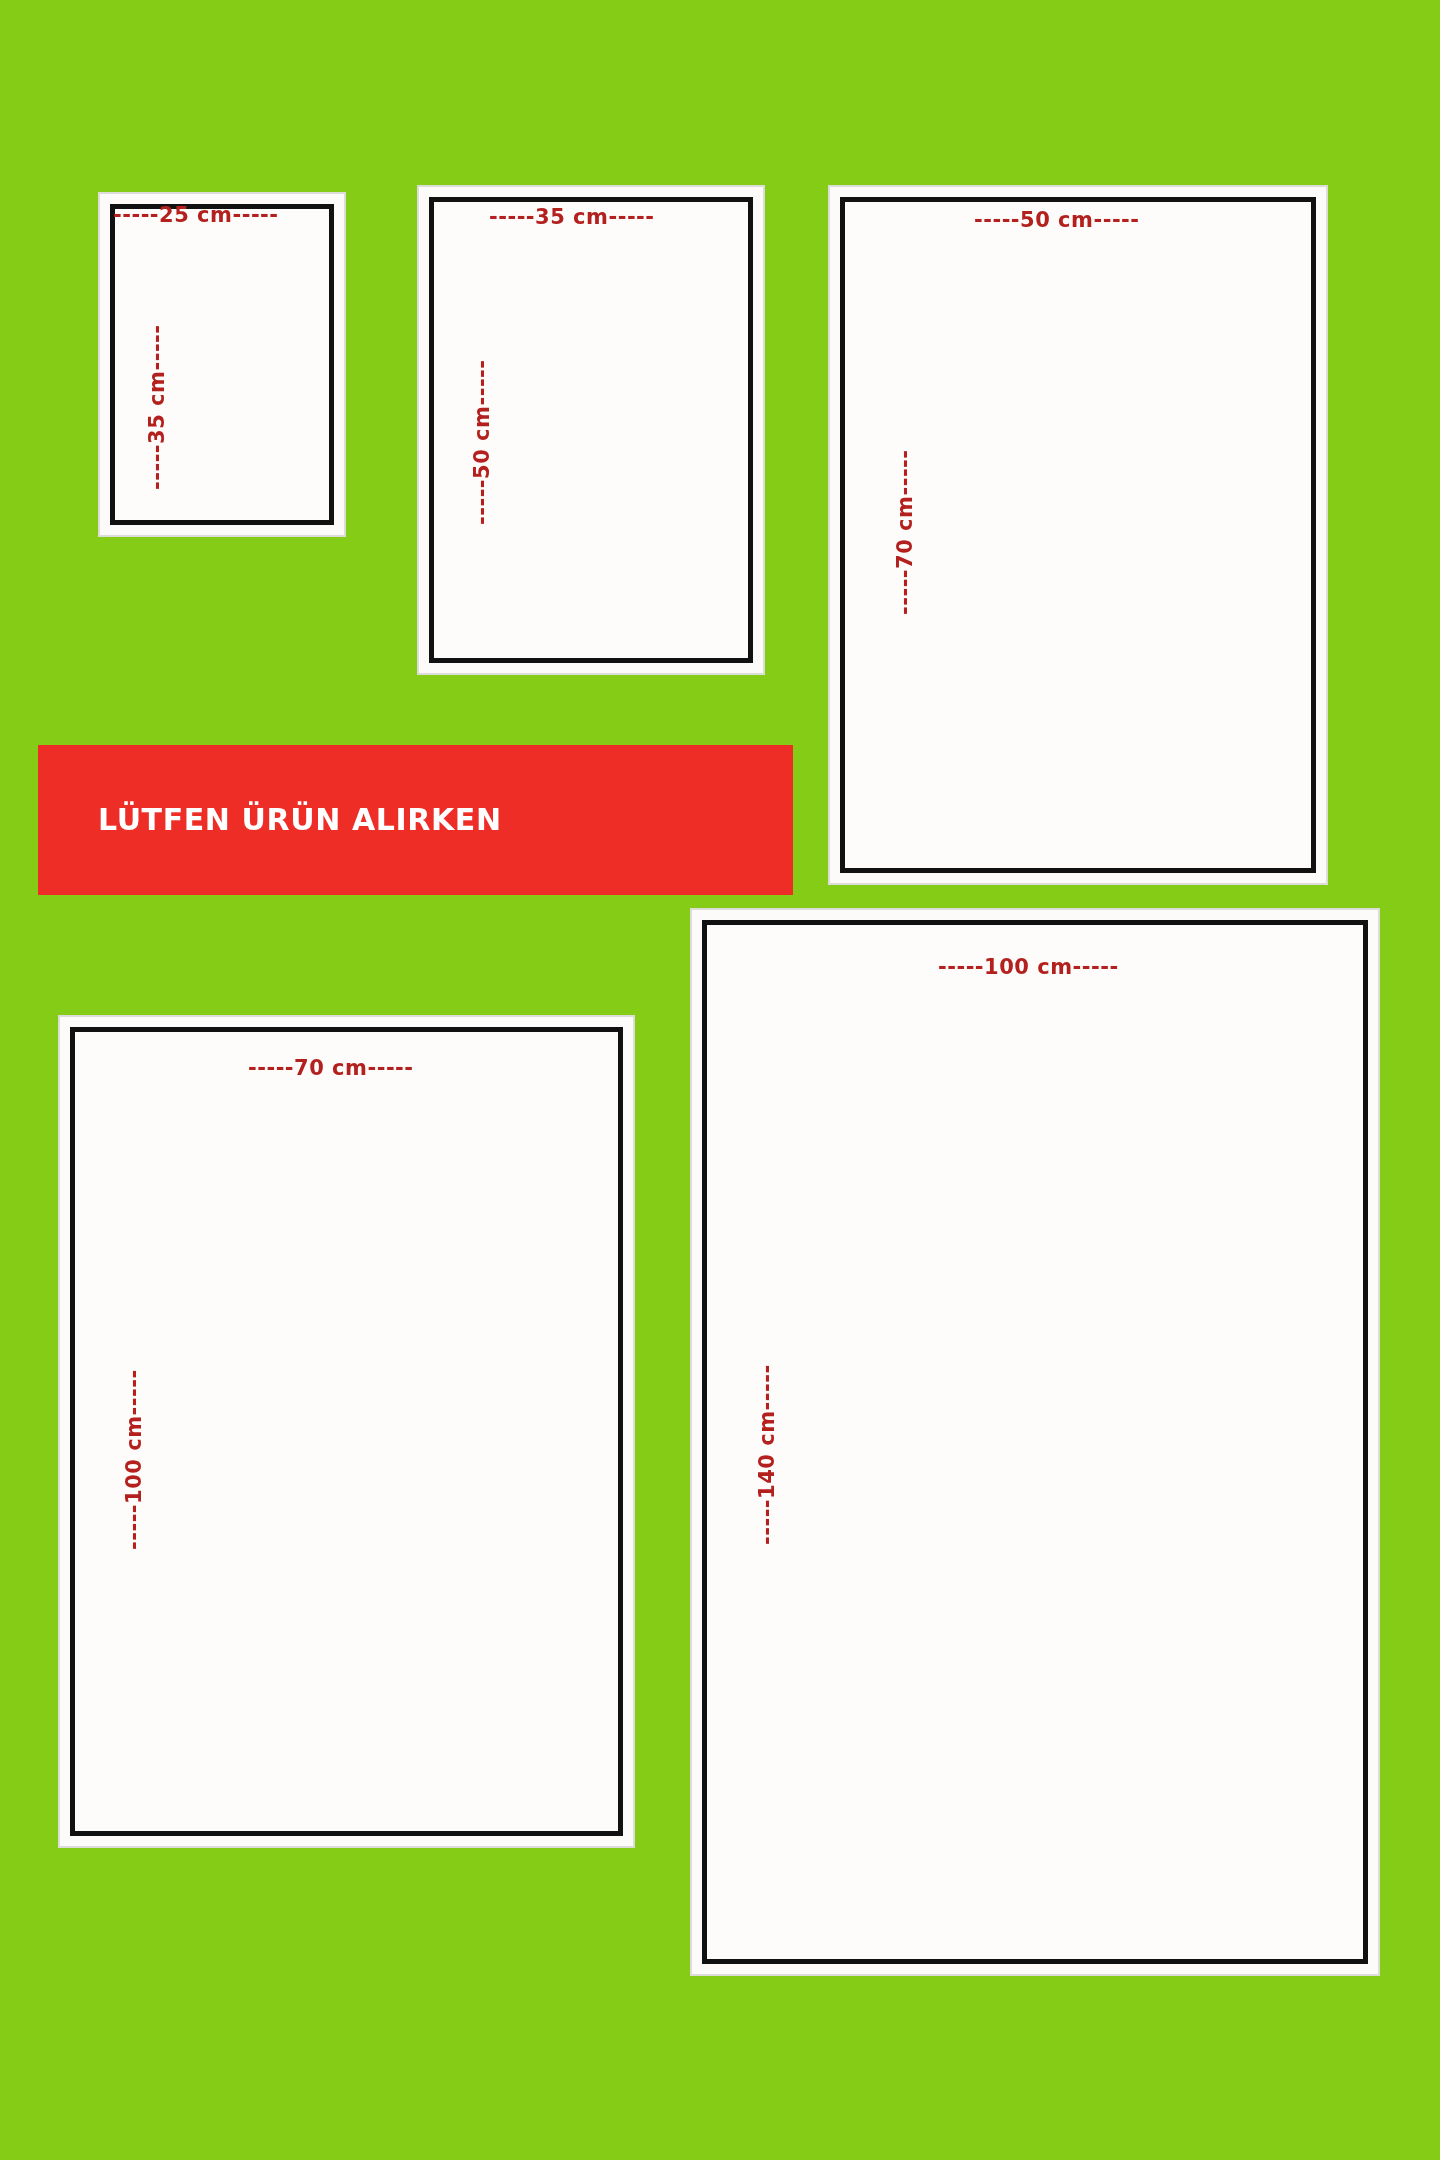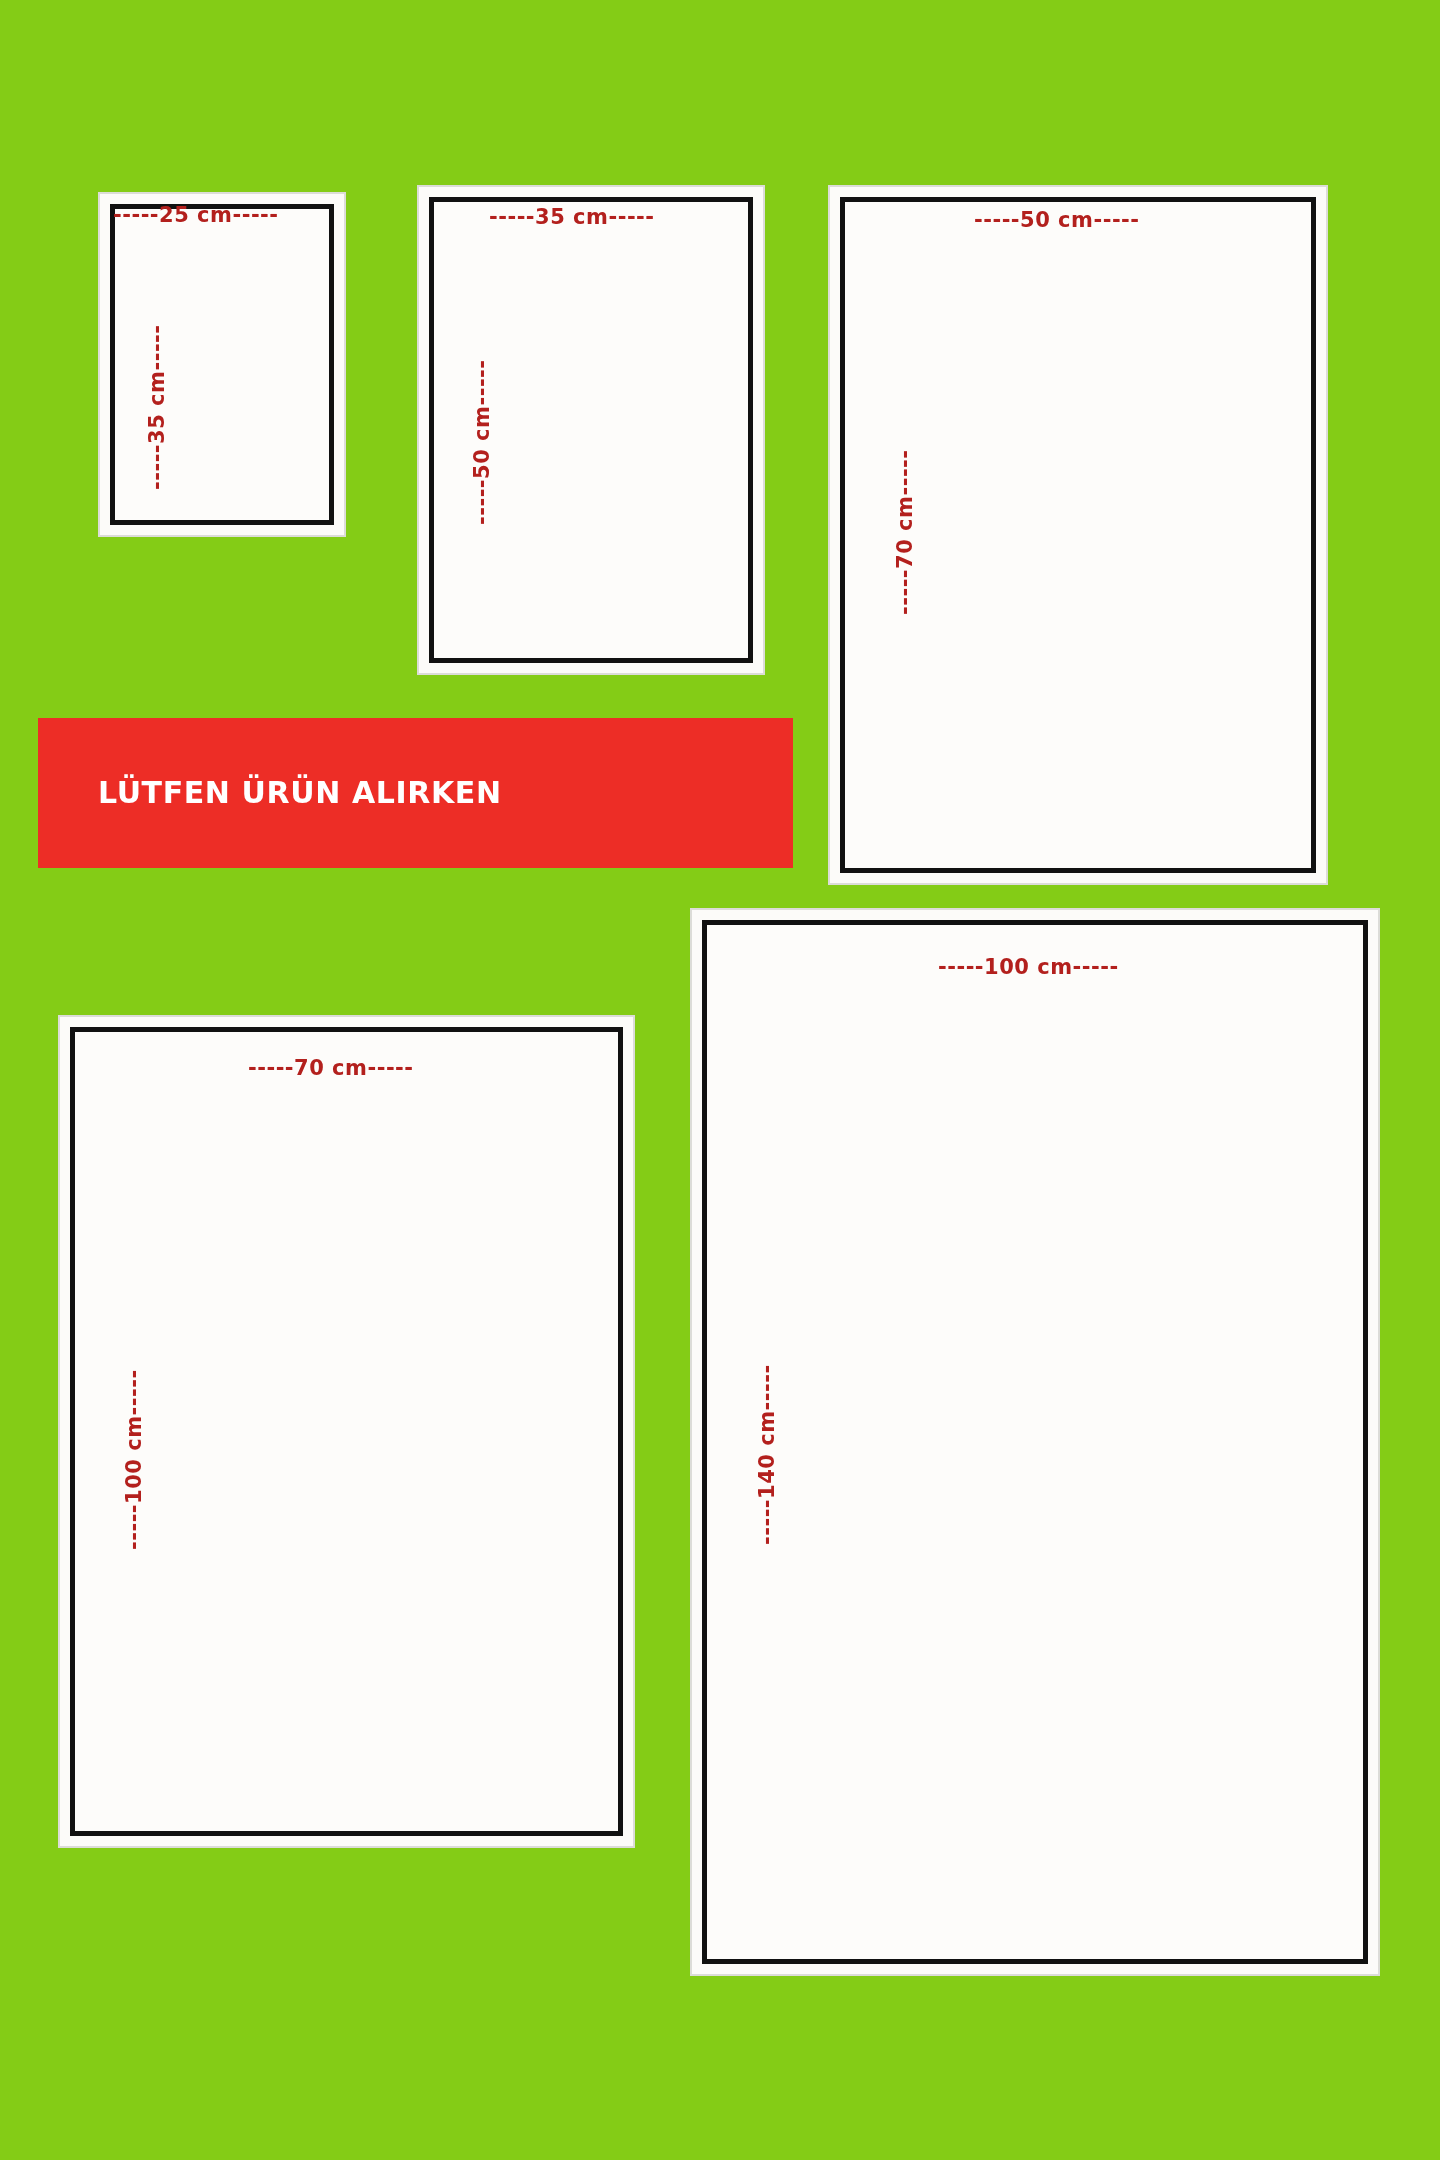--- a/index.html
+++ b/index.html
@@ -103,17 +103,17 @@
   </div>
   <div class="dim" style="left:248px; top:1056px; font-size:21px;">-----70 cm-----</div>
   <div class="dim dim-v" style="left:122px; top:1550px; font-size:21px;">-----100 cm-----</div>
 
   <div class="frame" style="left:690px; top:908px; width:690px; height:1068px;">
     <div class="frame-inner"></div>
   </div>
   <div class="dim" style="left:938px; top:955px; font-size:21px;">-----100 cm-----</div>
   <div class="dim dim-v" style="left:755px; top:1545px; font-size:21px;">-----140 cm-----</div>
 
-  <div id="warning-banner" style="left:38px; top:718px; width:755px; height:150px;">
+  <div id="warning-banner" style="left:38px; top:745px; width:755px; height:150px;">
     <div class="line">LÜTFEN ÜRÜN ALIRKEN</div>
   </div>
 
 </div>
 
 </body></html>

